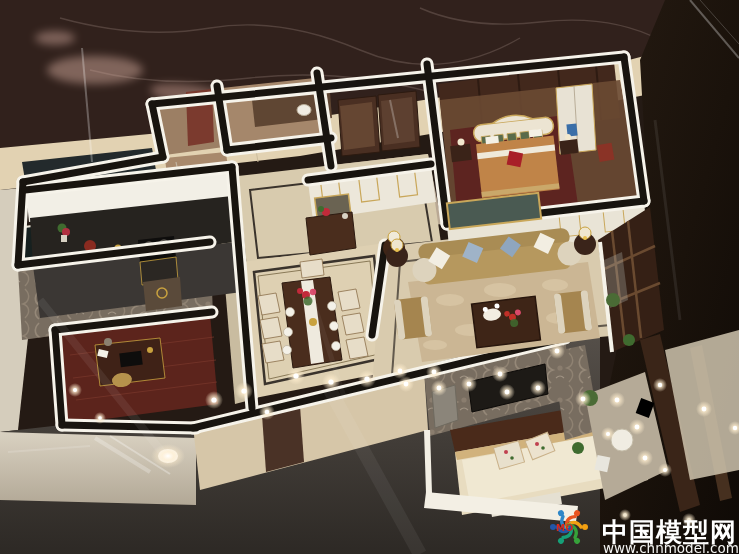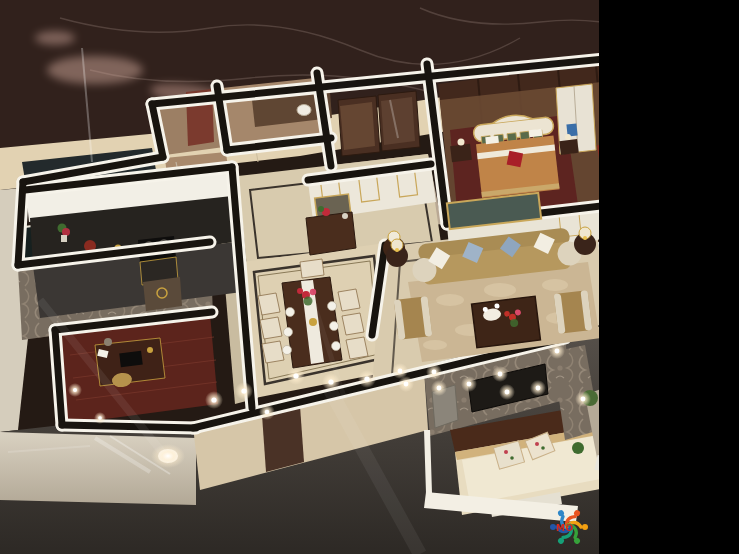--- a/index.html
+++ b/index.html
@@ -1,16 +1,16 @@
 <!DOCTYPE html>
 <html><head>
 <meta charset="utf-8">
 <style>
   html,body{margin:0;padding:0;background:#000;}
-  .stage{position:relative;width:599px;height:554px;overflow:hidden;background:#241a14;
+  .stage{position:relative;width:739px;height:554px;overflow:hidden;background:#241a14;
          font-family:"DejaVu Sans", sans-serif;}
   svg{display:block}
   .wallW{stroke:#f6f3ea;stroke-width:13;fill:none;stroke-linecap:round;stroke-linejoin:round;}
   .wallB{stroke:#18140f;stroke-width:7;fill:none;stroke-linecap:round;stroke-linejoin:round;}
   .vein{stroke:#cbb7ad;stroke-width:1.4;fill:none;opacity:.22;}
   .streak{stroke:#ffffff;fill:none;}
   .wm-name{font-weight:bold;fill:#ffffff;font-size:26px;letter-spacing:1px;}
   .wm-url{fill:#f4f4f2;font-size:13.5px;}
   .wm-mo{font-weight:bold;fill:#d8281c;font-size:9px;letter-spacing:.5px;}
 </style>

